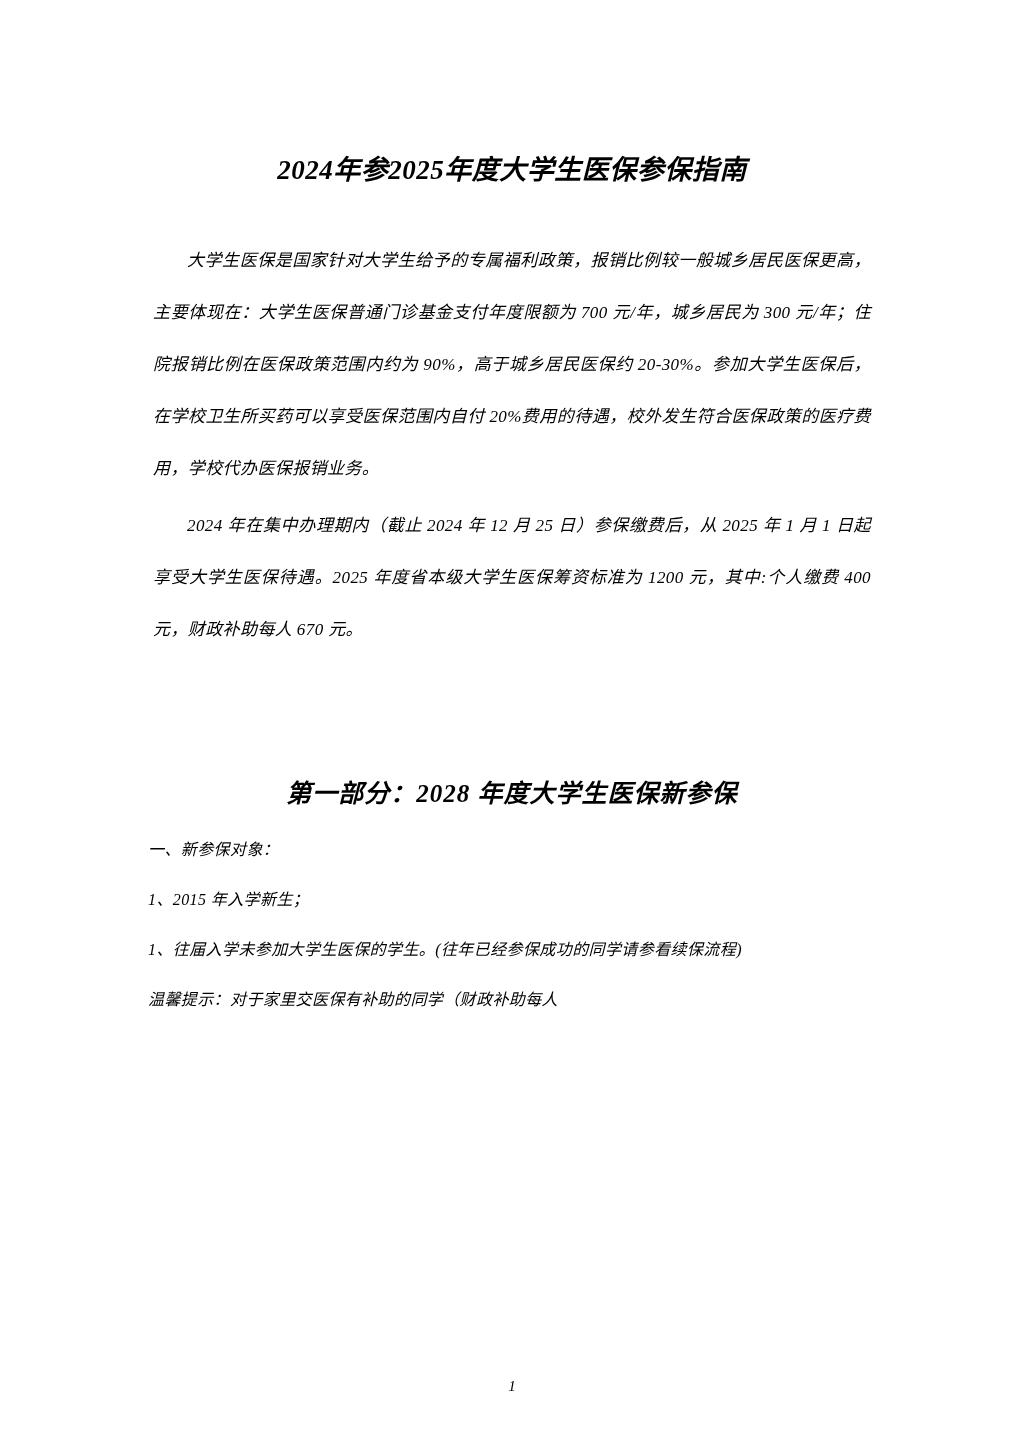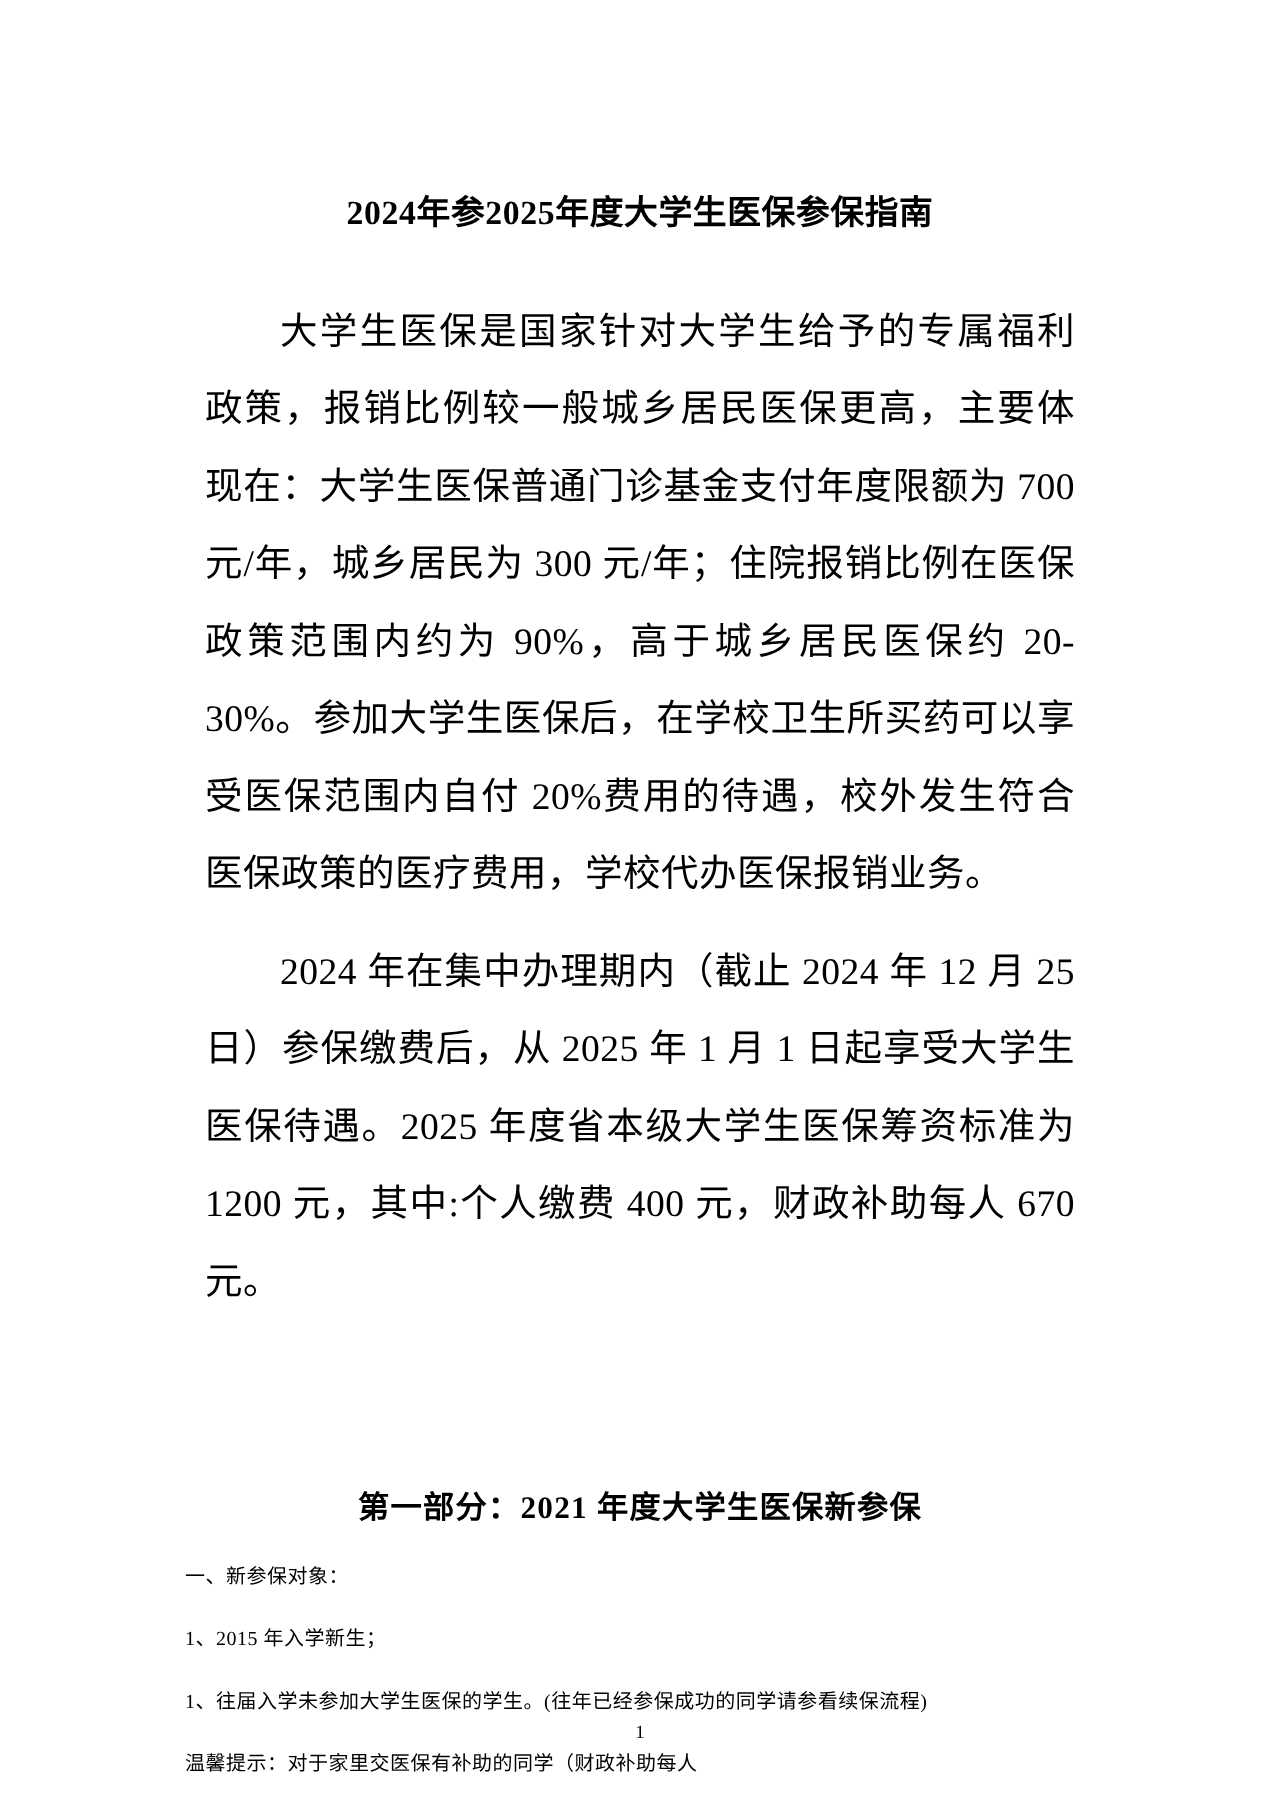--- a/index.html
+++ b/index.html
@@ -10,41 +10,42 @@
   .page {
     position: relative;
     width: 1024px;
     height: 1448px;
     margin: 0 auto;
     background: #ffffff;
     box-sizing: border-box;
     font-family: "Liberation Serif", "DejaVu Serif", serif;
     color: #000000;
     overflow: hidden;
+    font-style: italic;
   }
   .content {
     position: absolute;
     left: 148px;
     top: 0;
     width: 728px;
     height: 1448px;
   }
   .doc-title {
     margin: 0;
     padding-top: 148px;
     text-align: center;
     font-size: 27px;
     font-weight: bold;
     letter-spacing: 0.5px;
     font-family: "Liberation Serif", "DejaVu Serif", serif;
   }
   .para {
-    margin: 16px;
-    font-size: 30px;
-    line-height: 62px;
+    margin: 5px;
+    font-size: 17px;
+    line-height: 52px;
     text-align: justify;
     text-justify: inter-ideograph;
     text-indent: 2em;
     letter-spacing: 0.4px;
   }
   .para-1 { margin-top: 48px; }
   .para-2 { margin-top: 0px; }
   .section-heading {
     margin: 0;
     padding-top: 112px;
@@ -79,21 +80,21 @@
 
 <div class="page">
   <div class="content">
 
     <h1 class="doc-title">2024年参2025年度大学生医保参保指南</h1>
 
     <p class="para para-1">大学生医保是国家针对大学生给予的专属福利政策，报销比例较一般城乡居民医保更高，主要体现在：大学生医保普通门诊基金支付年度限额为 700 元/年，城乡居民为 300 元/年；住院报销比例在医保政策范围内约为 90%，高于城乡居民医保约 20-30%。参加大学生医保后，在学校卫生所买药可以享受医保范围内自付 20%费用的待遇，校外发生符合医保政策的医疗费用，学校代办医保报销业务。</p>
 
     <p class="para para-2">2024 年在集中办理期内（截止 2024 年 12 月 25 日）参保缴费后，从 2025 年 1 月 1 日起享受大学生医保待遇。2025 年度省本级大学生医保筹资标准为 1200 元，其中:个人缴费 400 元，财政补助每人 670 元。</p>
 
-    <h2 class="section-heading">第一部分：2021 年度大学生医保新参保</h2>
+    <h2 class="section-heading">第一部分：2028 年度大学生医保新参保</h2>
 
     <p class="line line-first">一、新参保对象：</p>
 
     <p class="line">1、2015 年入学新生；</p>
 
     <p class="line">1、往届入学未参加大学生医保的学生。(往年已经参保成功的同学请参看续保流程)</p>
 
     <p class="line">温馨提示：对于家里交医保有补助的同学（财政补助每人</p>
 
   </div>

